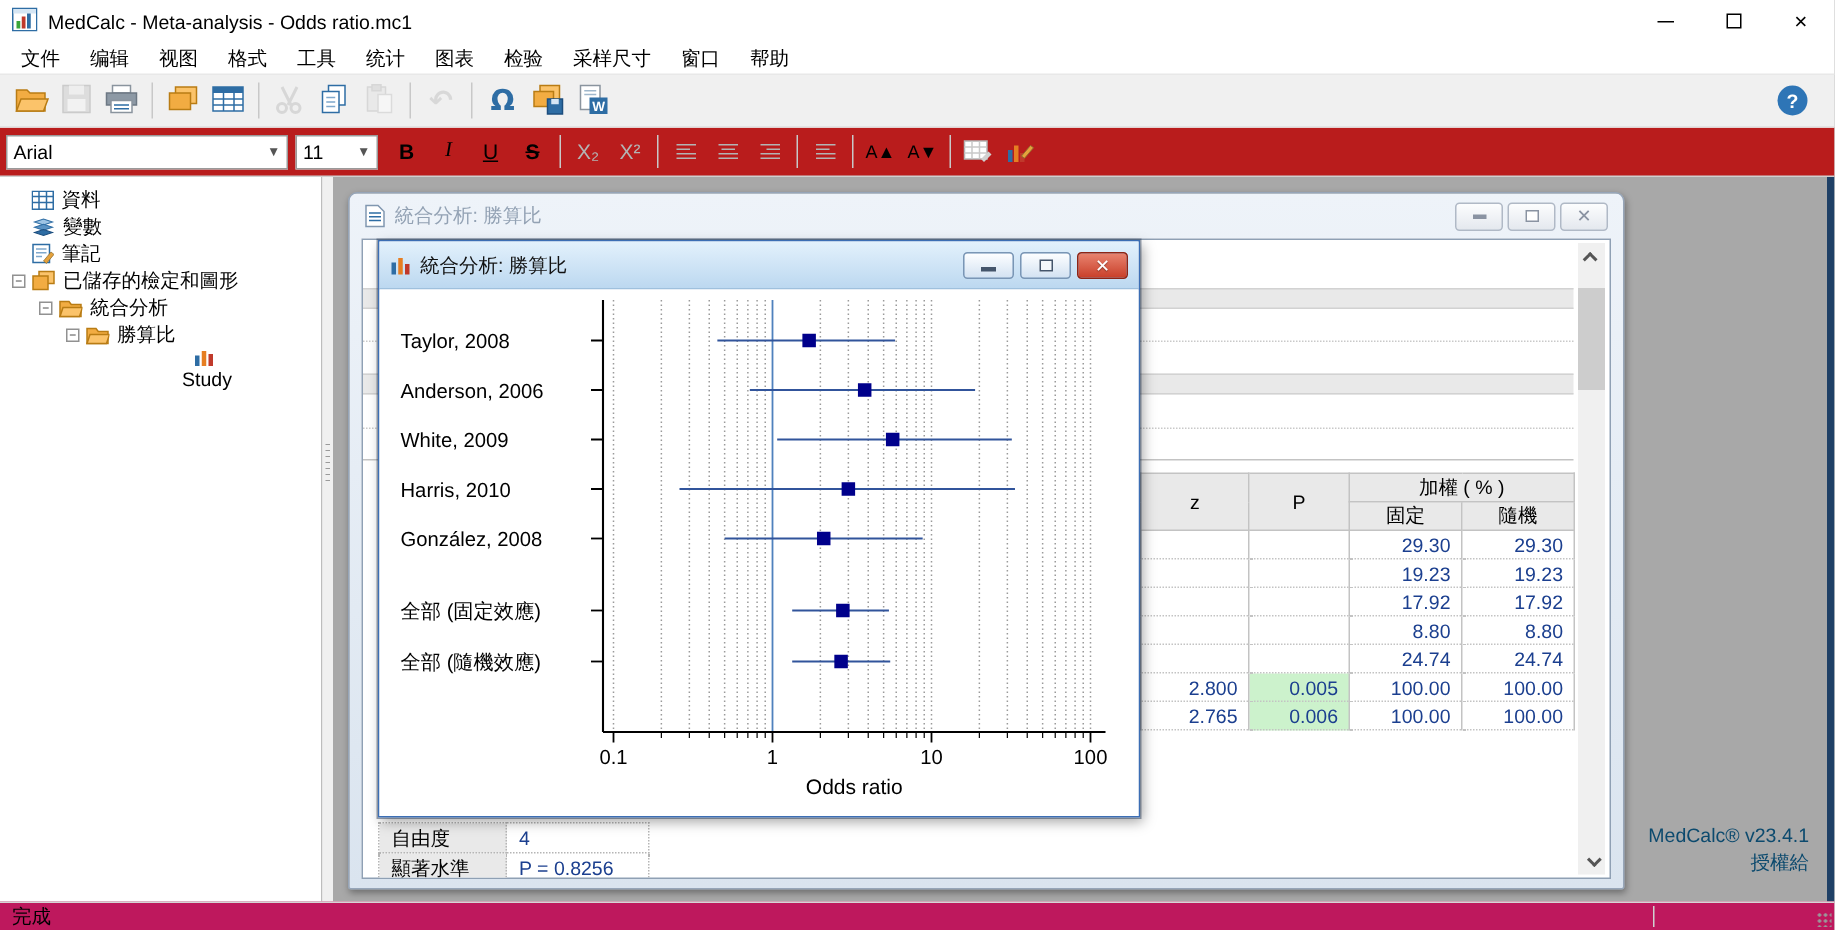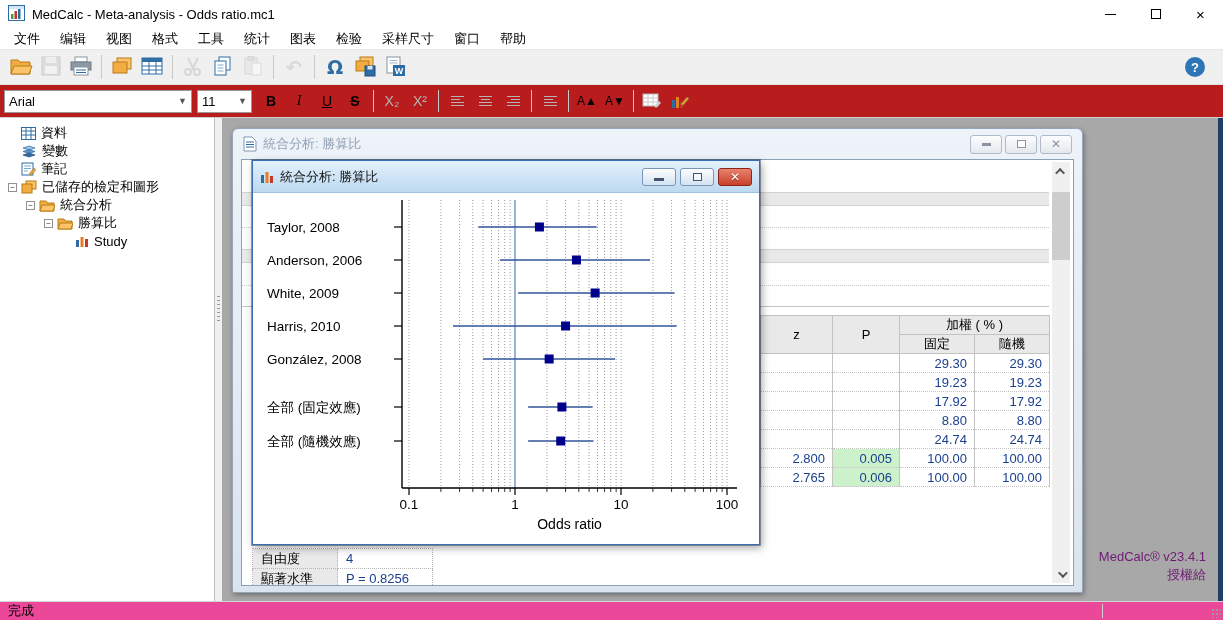--- a/index.html
+++ b/index.html
@@ -83,24 +83,24 @@
   .inner-win { position:absolute; left:30px; top:42px; width:508px; height:385px; background:#fff; border:1px solid #3c6eb4; box-shadow:0 0 0 1px rgba(30,50,80,.45), 2px 3px 8px rgba(0,0,0,.35); }
   .inner-title { height:32px; background:linear-gradient(#e3f1fc,#bcd8f0); display:flex; align-items:center; padding:0 7px; border-bottom:1px solid #9fc0dd; }
   .inner-title .i-text { margin-left:6px; font-size:13px; color:#111; }
   .i-btns { margin-left:auto; display:flex; gap:4px; }
   .i-btn { width:34px; height:18px; border:1px solid #7a96b5; border-radius:3px; background:linear-gradient(#fdfeff,#d3e2f2); display:flex; align-items:center; justify-content:center; }
   .i-btn .m { width:10px; height:3px; background:#44556b; margin-top:6px; }
   .i-btn .r { width:9px; height:8px; border:1px solid #44556b; background:#f4f8fc; }
   .i-btn.close { background:linear-gradient(#e8836f,#c9402a); border-color:#8d2516; color:#fff; font-weight:bold; font-size:12px; text-shadow:0 1px 1px rgba(0,0,0,.4); }
   .inner-content { width:506px; height:351px; background:#fff; }
 
-  .watermark { position:absolute; right:12px; top:430px; text-align:right; color:#701a75; font-size:13px; line-height:18px; }
+  .watermark { position:absolute; right:12px; top:430px; text-align:right; color:#0c4a6e; font-size:13px; line-height:18px; }
 
   
-  .statusbar { height:19px; background:#ec4899; border-top:1px solid #d5d5d5; display:flex; align-items:center; padding:0 8px; position:relative; font-size:13px; }
+  .statusbar { height:19px; background:#be185d; border-top:1px solid #d5d5d5; display:flex; align-items:center; padding:0 8px; position:relative; font-size:13px; }
   .statusbar .sep { position:absolute; right:120px; top:2px; bottom:2px; width:1px; background:#d0d0d0; }
   .grip { position:absolute; right:2px; bottom:2px; width:10px; height:10px;
           background-image:radial-gradient(#9a9a9a 1px, transparent 1.2px); background-size:4px 4px; }
 </style>
 </head>
 <body>
 
 <div class="titlebar">
   <span class="t-icon">
     <svg width="17" height="16">
@@ -354,21 +354,21 @@
       <div class="tree-item" style="padding-left: 44px;">
         <span class="exp">−</span>
         <span class="t-icon">
           <svg width="16" height="13">
             <path d="M1 2h6l1.5 2H15v8H1z" fill="#f2ac42" stroke="#b97c14"></path>
             <path d="M1 12l2-6h13l-2 6z" fill="#fbc36a" stroke="#b97c14"></path>
           </svg>
         </span>
         <span>勝算比</span>
       </div>
-      <div class="tree-item" style="padding-left: 62px;">
+      <div class="tree-item" style="padding-left: 62px; flex-direction: column;">
         <span style="width:13px;flex:none"></span>
         <span class="t-icon">
           <svg width="14" height="13">
             <rect x="1" y="5" width="3" height="7" fill="#2e6da4"></rect>
             <rect x="5.5" y="2" width="3" height="10" fill="#e67e22"></rect>
             <rect x="10" y="4" width="3" height="8" fill="#c0392b"></rect>
           </svg>
         </span>
         <span>Study</span>
       </div>

